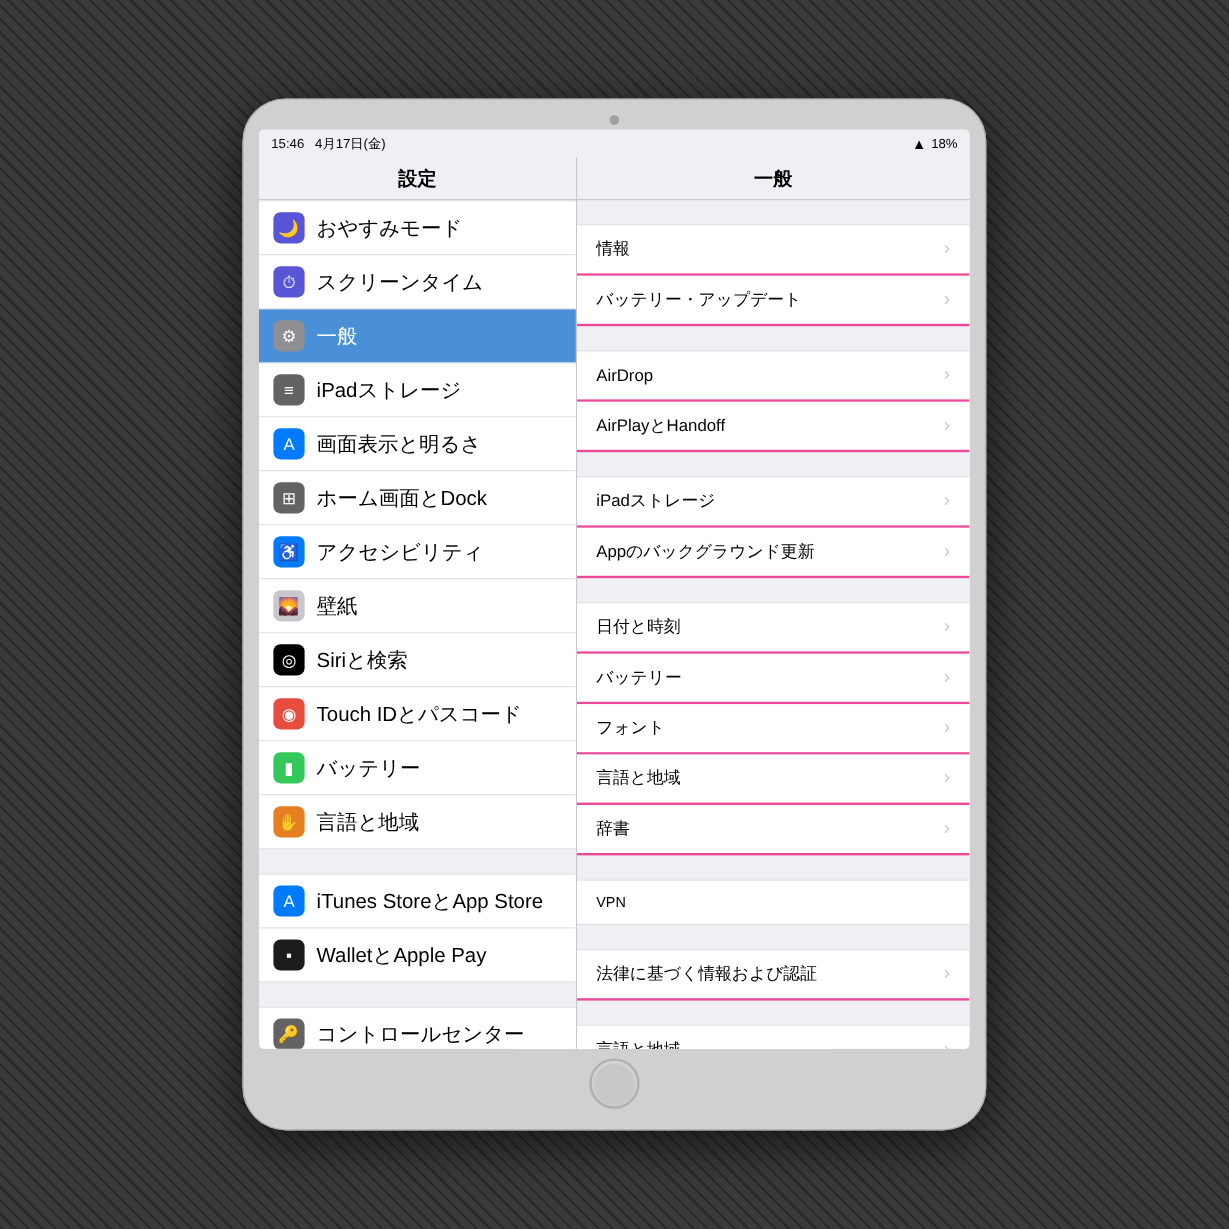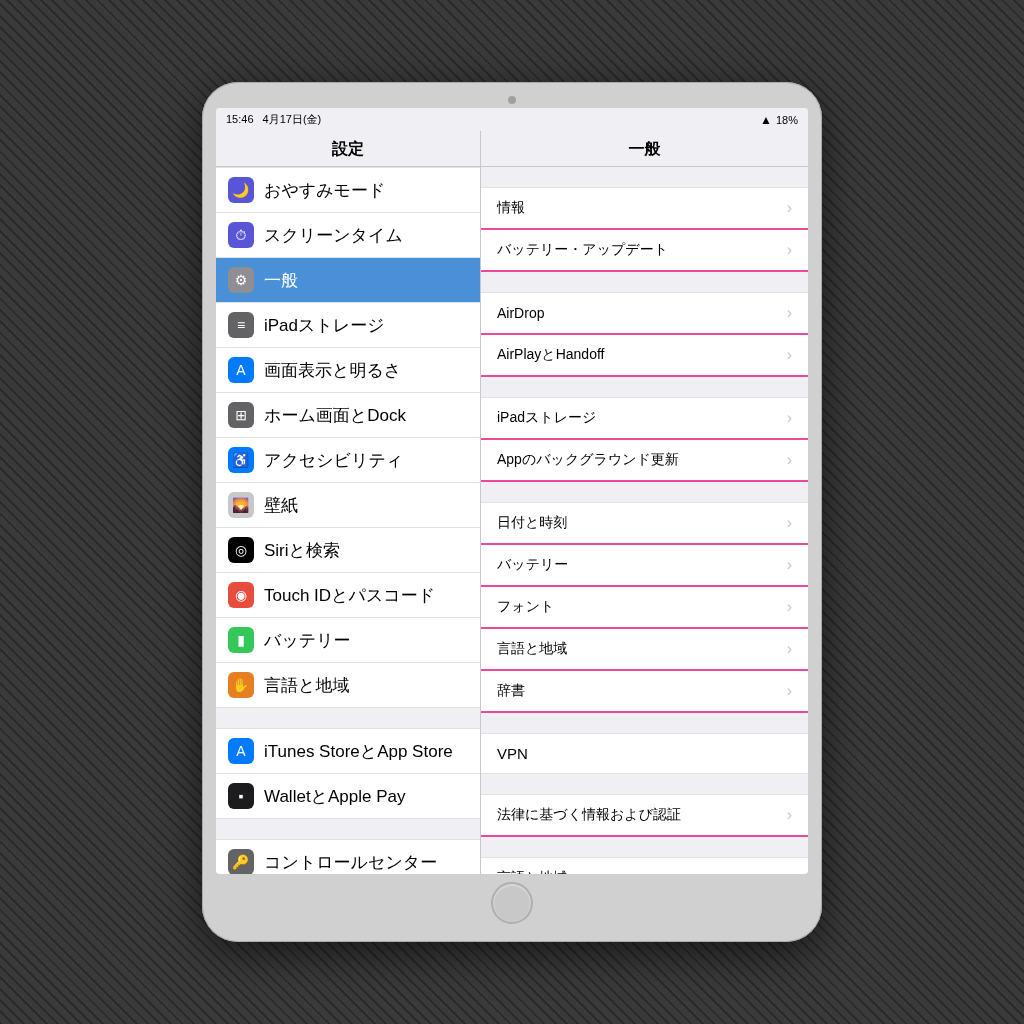--- a/index.html
+++ b/index.html
@@ -156,21 +156,21 @@
     }
     .right-item:first-child { border-top: 1px solid #e0e0e5; }
     .right-item .chevron {
       color: #c7c7cc;
       font-size: 16px;
     }
     .right-item-label { color: #000; }
     .vpn-item {
       background: #fff;
       padding: 11px 16px;
-      font-size: 15px;
+      font-size: 12px;
       margin-top: 20px;
       border-top: 1px solid #e0e0e5;
       border-bottom: 1px solid #e0e0e5;
     }
 
     
     .home-button-area {
       width: 100%;
       display: flex;
       justify-content: center;

